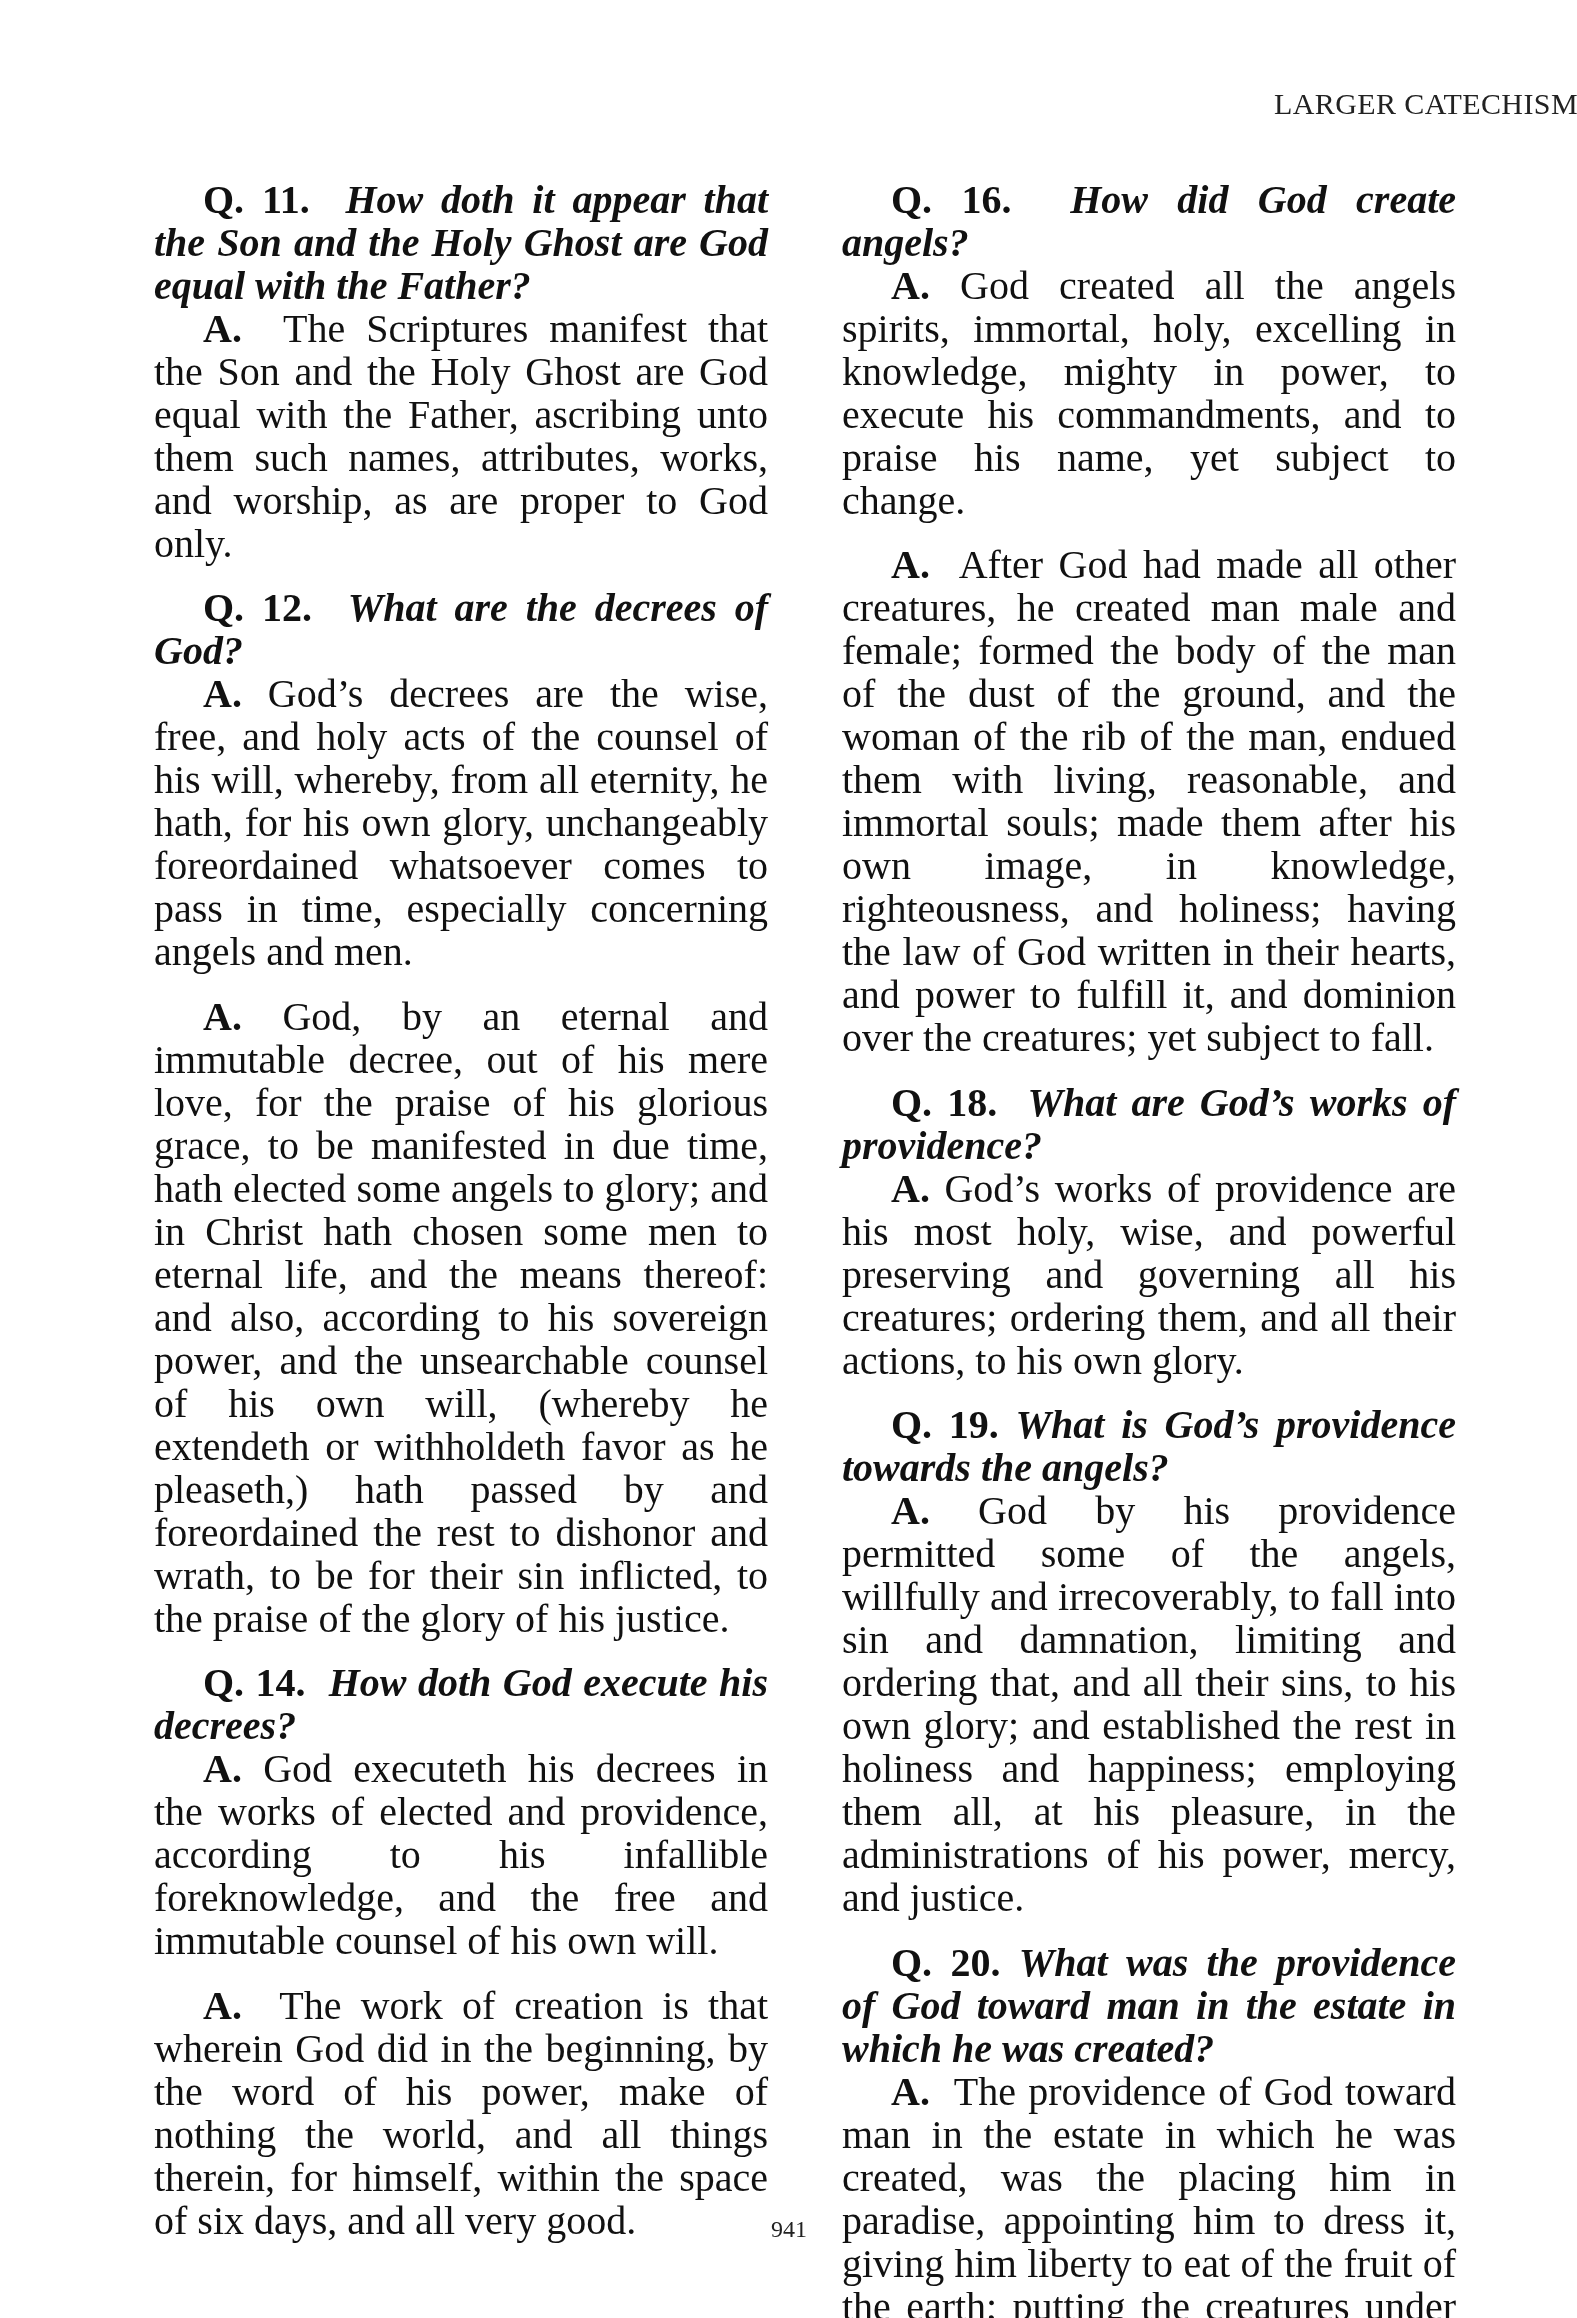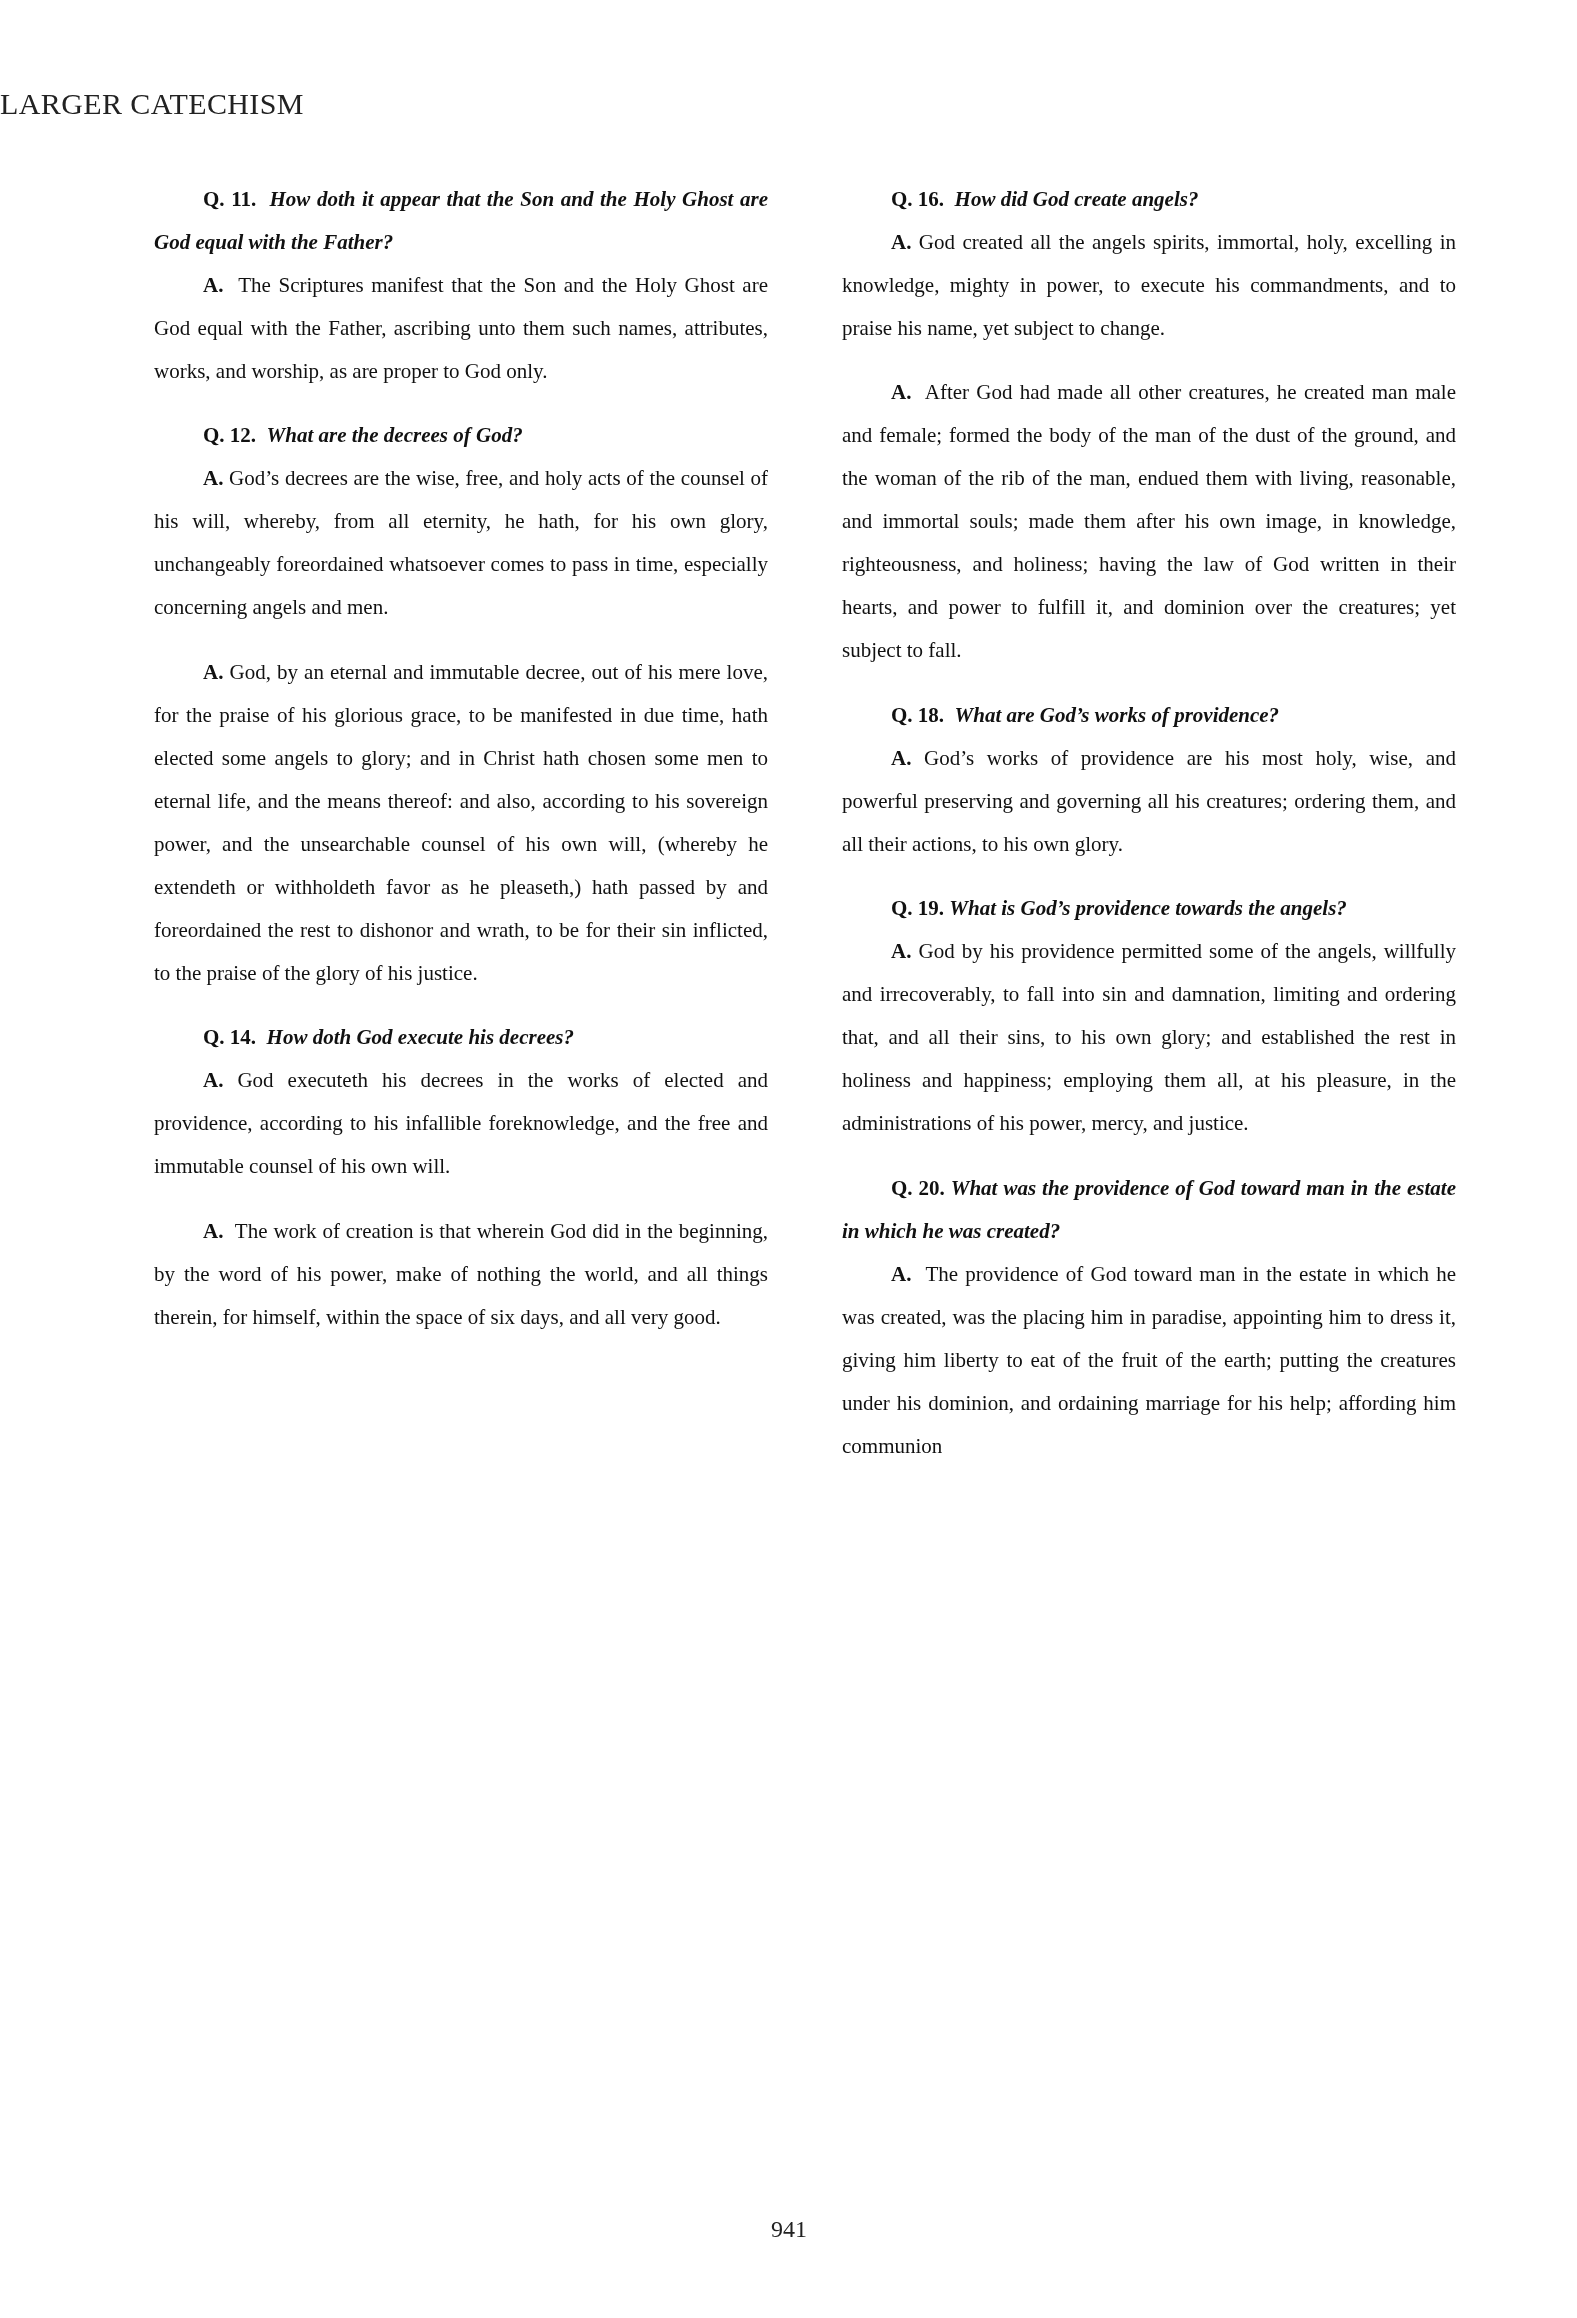--- a/index.html
+++ b/index.html
@@ -13,30 +13,30 @@
       position: relative;
       overflow: hidden;
       color: #111111;
       font-family: "Liberation Serif", "DejaVu Serif", serif;
     }
     .running-head {
       position: absolute;
       top: 87px;
       left: 0;
       width: 1578px;
-      text-align: left;
+      text-align: right;
       font-size: 30px;
       letter-spacing: 0.4px;
       color: #222222;
     }
     .column {
       position: absolute;
       top: 178px;
       width: 614px;
-      font-size: 21px;
+      font-size: 40px;
       line-height: 43px;
       text-align: justify;
       hyphens: manual;
     }
     .col-left { left: 154px; }
     .col-right { left: 826px; margin-left: 16px; }
 
     .qa { margin: 0 0 21.4px 0; }
     .qa p { margin: 0; text-indent: 49px; text-align: justify; }
     .qnum { font-weight: bold; }

